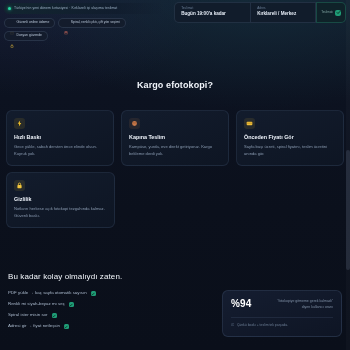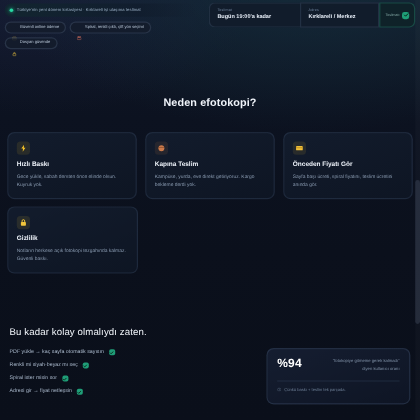--- a/index.html
+++ b/index.html
@@ -409,21 +409,21 @@
               <path d="M2.6 6.2l2.2 2.2 4.6-4.8" fill="none" stroke="#05160f" stroke-width="1.8" stroke-linecap="round" stroke-linejoin="round"></path>
             </svg>
         </span>
       </div>
 
     </div>
   </div>
 
   <div class="section-why">
 
-    <div class="why-title">Neden efotokopi?</div>
+    <div class="why-title">Kargo efotokopi?</div>
 
     <div class="cards">
 
       <div class="card">
         <div class="card-ico ico-bolt">
           <svg viewBox="0 0 12 12" width="7" height="7">
               <path d="M7 1L3 6.6h2.4L5 11l4-5.7H6.6L7 1z" fill="#f5c328"></path>
             </svg>
         </div>
         <div class="card-title">Hızlı Baskı</div>

